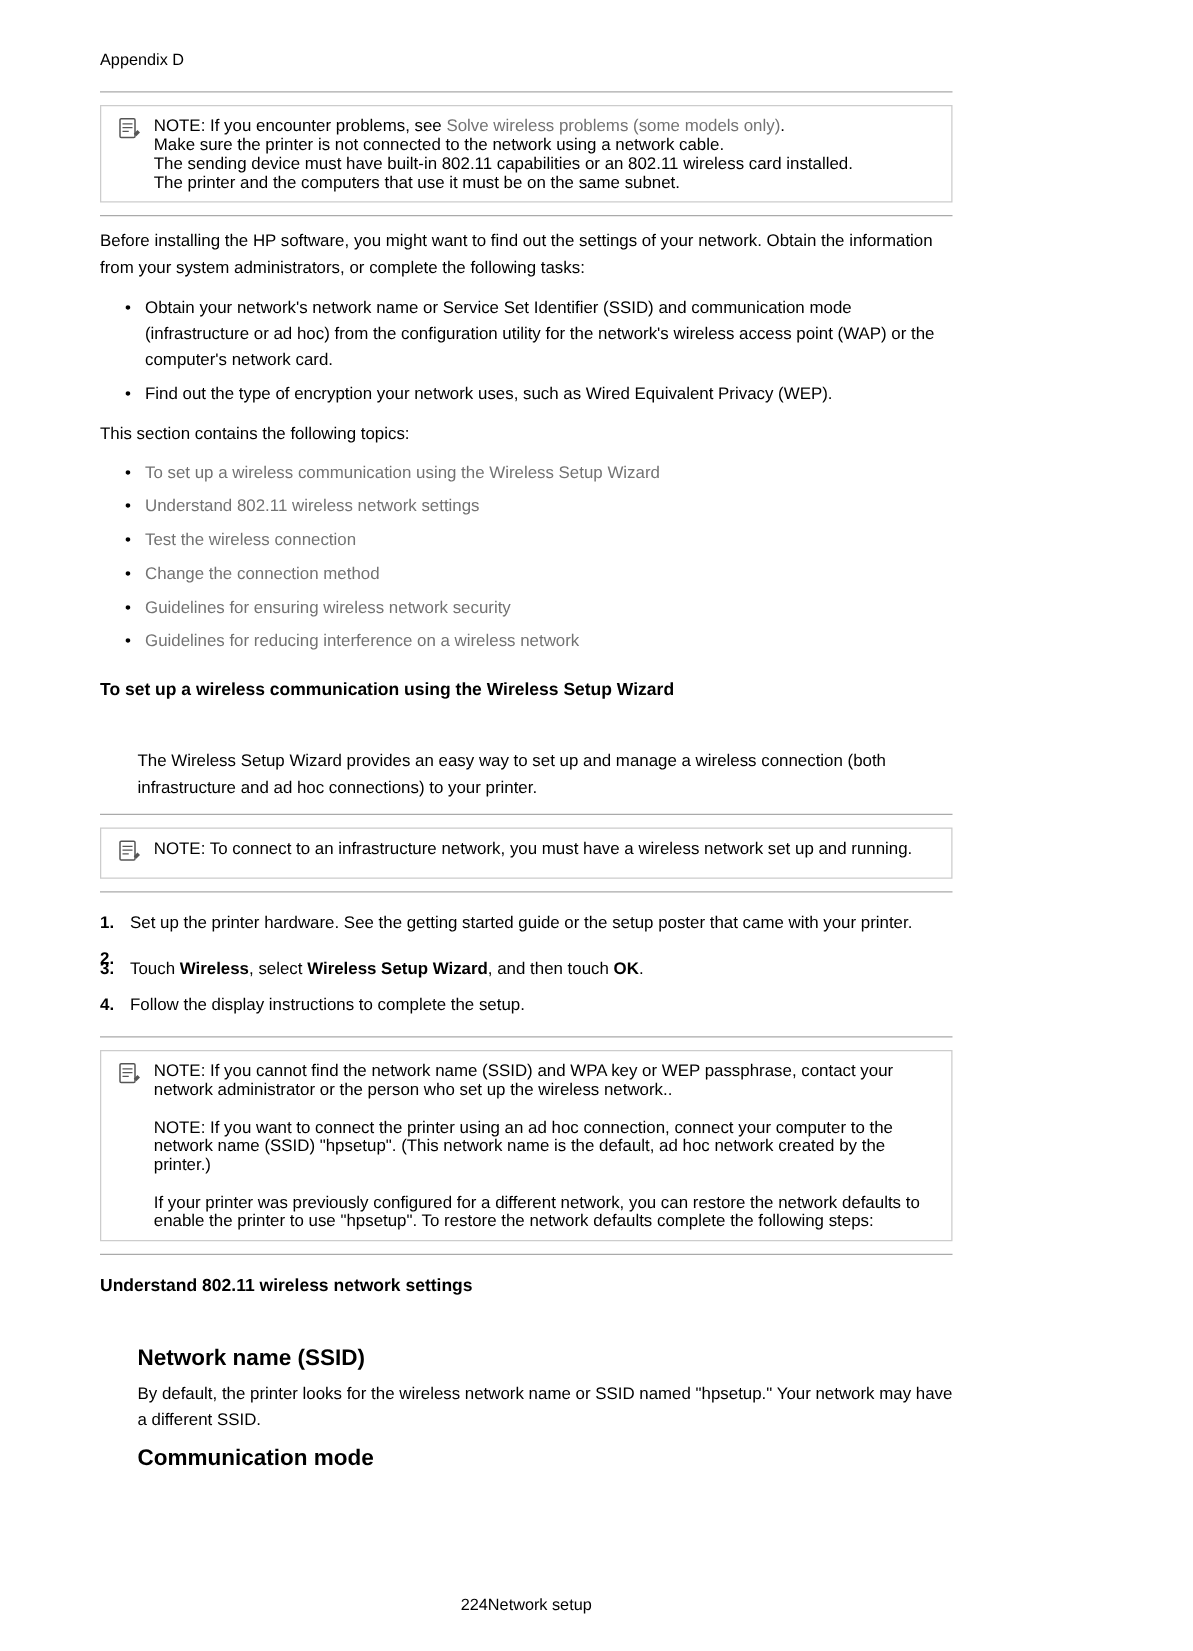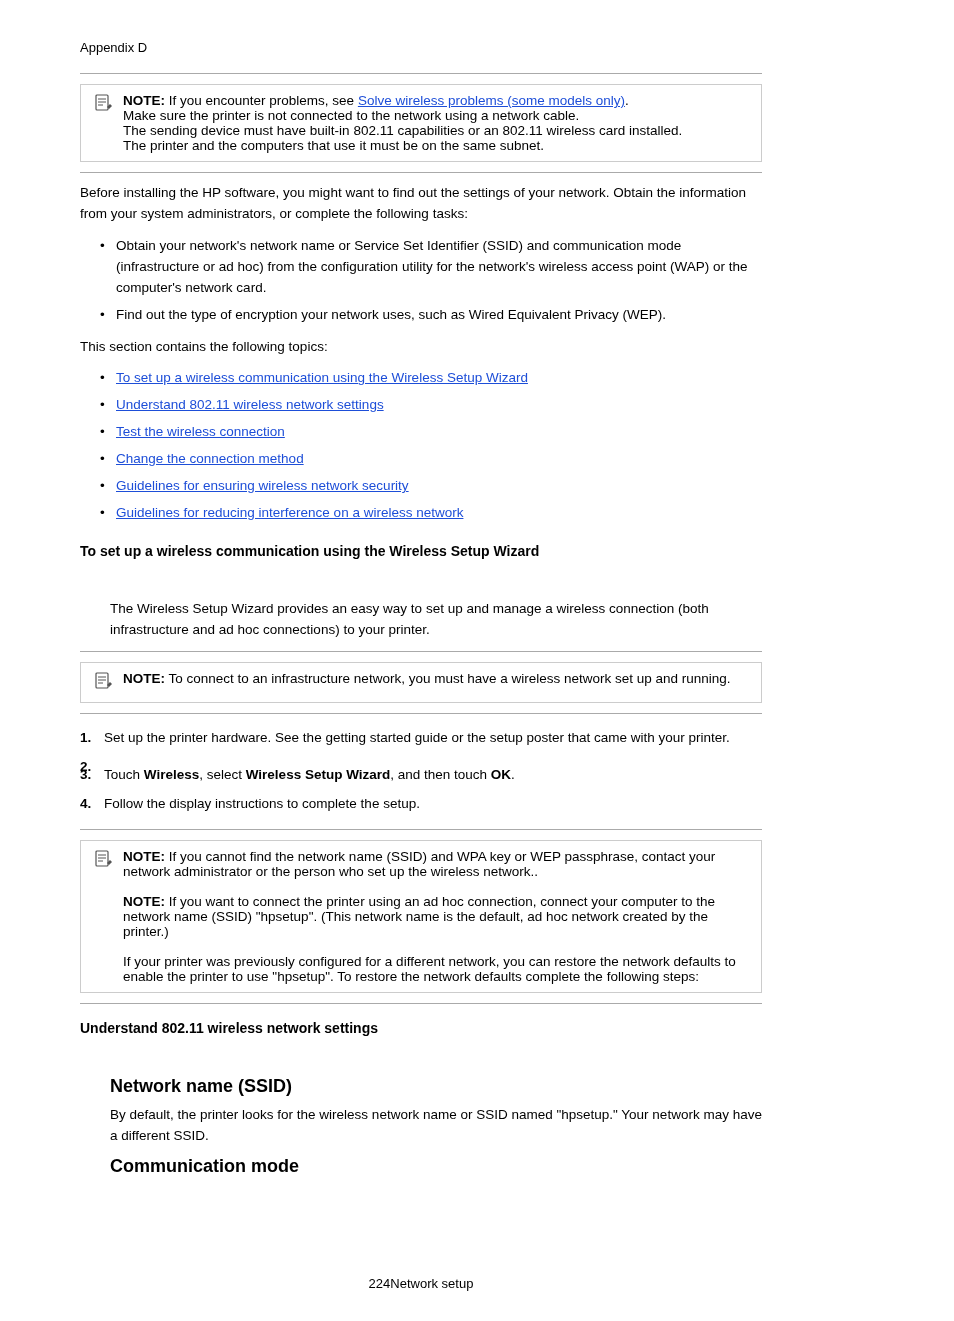--- a/index.html
+++ b/index.html
@@ -40,21 +40,21 @@
     }
     .note-icon {
       flex-shrink: 0;
       width: 22px;
       font-size: 14px;
     }
     .note-content {
       flex: 1;
     }
     .note-label {
-      font-weight: bold;
+      font-weight: normal;
     }
     .body-text {
       margin: 8px 0;
       line-height: 1.55;
     }
     .bullet-list {
       list-style: none;
       margin: 6px 0 6px 20px;
     }
     .bullet-list li {
@@ -62,22 +62,21 @@
       padding-left: 16px;
       position: relative;
       line-height: 1.55;
     }
     .bullet-list li::before {
       content: "•";
       position: absolute;
       left: 0;
     }
     .link-text {
-      color: #1d4ed8;
-      text-decoration: underline;
+      color: #737373;
       cursor: pointer;
     }
     .section-heading {
       font-weight: bold;
       font-size: 14px;
       margin: 16px 0 8px 0;
     }
     .sub-heading {
       font-weight: bold;
       font-size: 18px;

